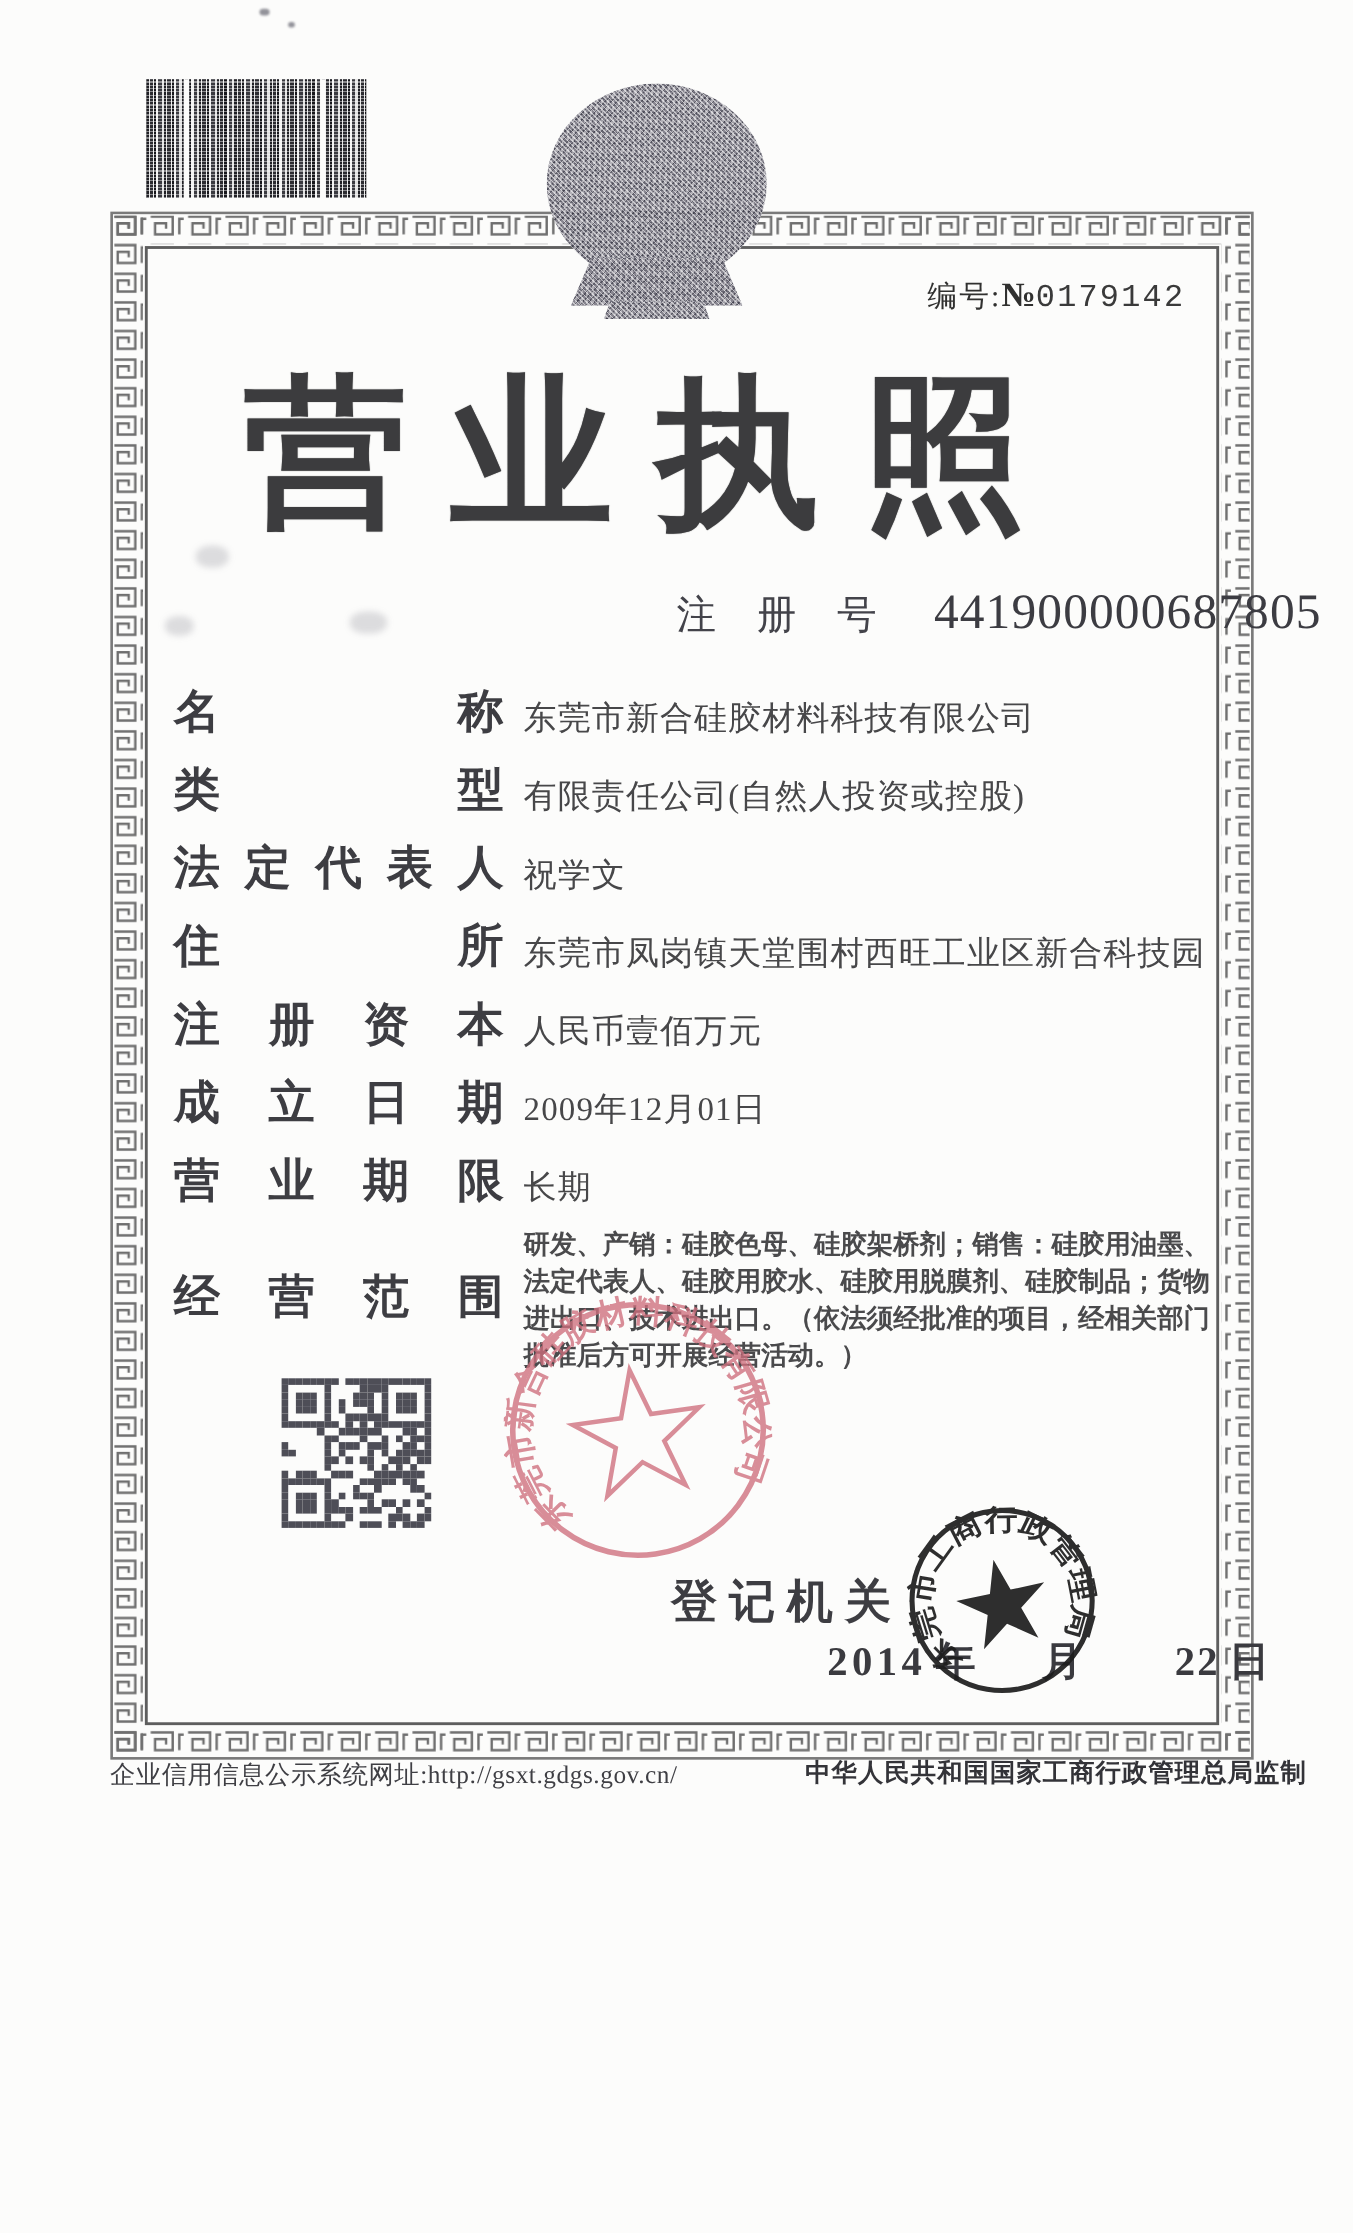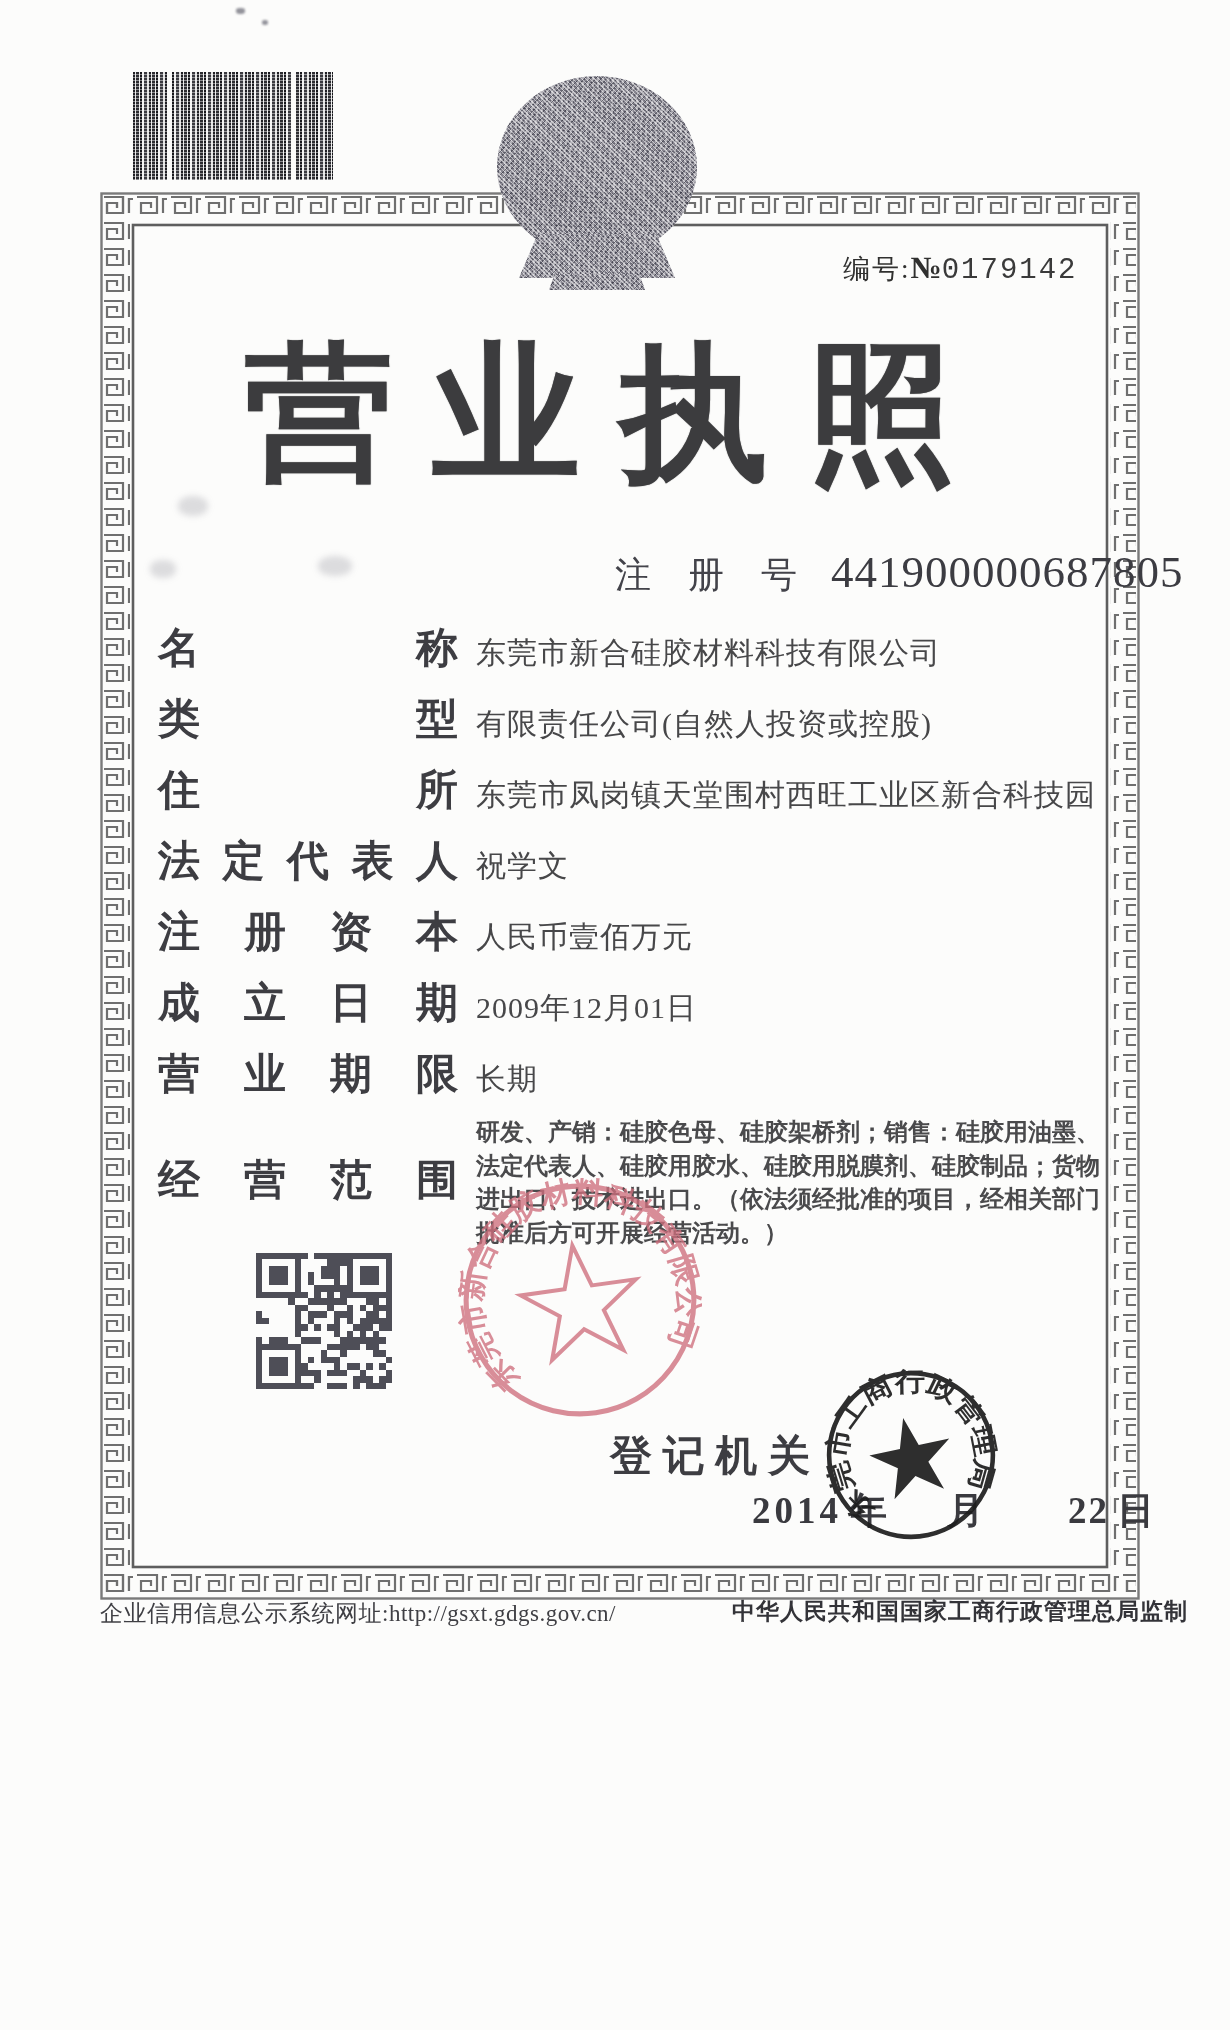--- a/index.html
+++ b/index.html
@@ -47,25 +47,24 @@
   .serial .num{font-family:"Liberation Mono","DejaVu Sans Mono",monospace;font-size:29px;letter-spacing:2px;color:#3a3a3a;}
 
   
   .title{
     left:222px;top:332px;width:706px;
     font-family:"Liberation Sans","DejaVu Sans",sans-serif;
     font-size:148px;font-weight:900;line-height:1.1;color:#3c3c3e;
     text-align:justify;text-align-last:justify;text-justify:inter-character;
     letter-spacing:-4px;
     text-shadow:0 0 1px rgba(40,40,40,.7);
-    margin-left:23px;
   }
 
   
-  .regline{left:615px;top:530px;display:flex;align-items:baseline;gap:20px;margin-top:16px;}
+  .regline{left:615px;top:530px;display:flex;align-items:baseline;gap:38px;}
   .regline .lbl{font-size:36px;letter-spacing:14px;color:#43434a;}
   .regline .num{font-size:45px;letter-spacing:1px;color:#3c3c42;}
 
   
   .rows{left:158px;top:613px;width:960px;}
   .row{display:flex;align-items:center;height:71px;}
   .row.last{height:auto;}
   .row .lab{
     width:300px;flex:0 0 300px;font-size:42px;font-weight:600;color:#3d3d42;
     text-align:justify;text-align-last:justify;text-justify:inter-character;line-height:1.1;
@@ -153,26 +152,26 @@
 <div class="rows abs">
   <div class="row">
     <div class="lab">名称</div>
     <div class="val">东莞市新合硅胶材料科技有限公司</div>
   </div>
   <div class="row">
     <div class="lab">类型</div>
     <div class="val">有限责任公司(自然人投资或控股)</div>
   </div>
   <div class="row">
+    <div class="lab">法定代表人</div>
+    <div class="val">祝学文</div>
+  </div>
+  <div class="row">
     <div class="lab">住所</div>
     <div class="val">东莞市凤岗镇天堂围村西旺工业区新合科技园</div>
-  </div>
-  <div class="row">
-    <div class="lab">法定代表人</div>
-    <div class="val">祝学文</div>
   </div>
   <div class="row">
     <div class="lab">注册资本</div>
     <div class="val">人民币壹佰万元</div>
   </div>
   <div class="row">
     <div class="lab">成立日期</div>
     <div class="val">2009年12月01日</div>
   </div>
   <div class="row">

